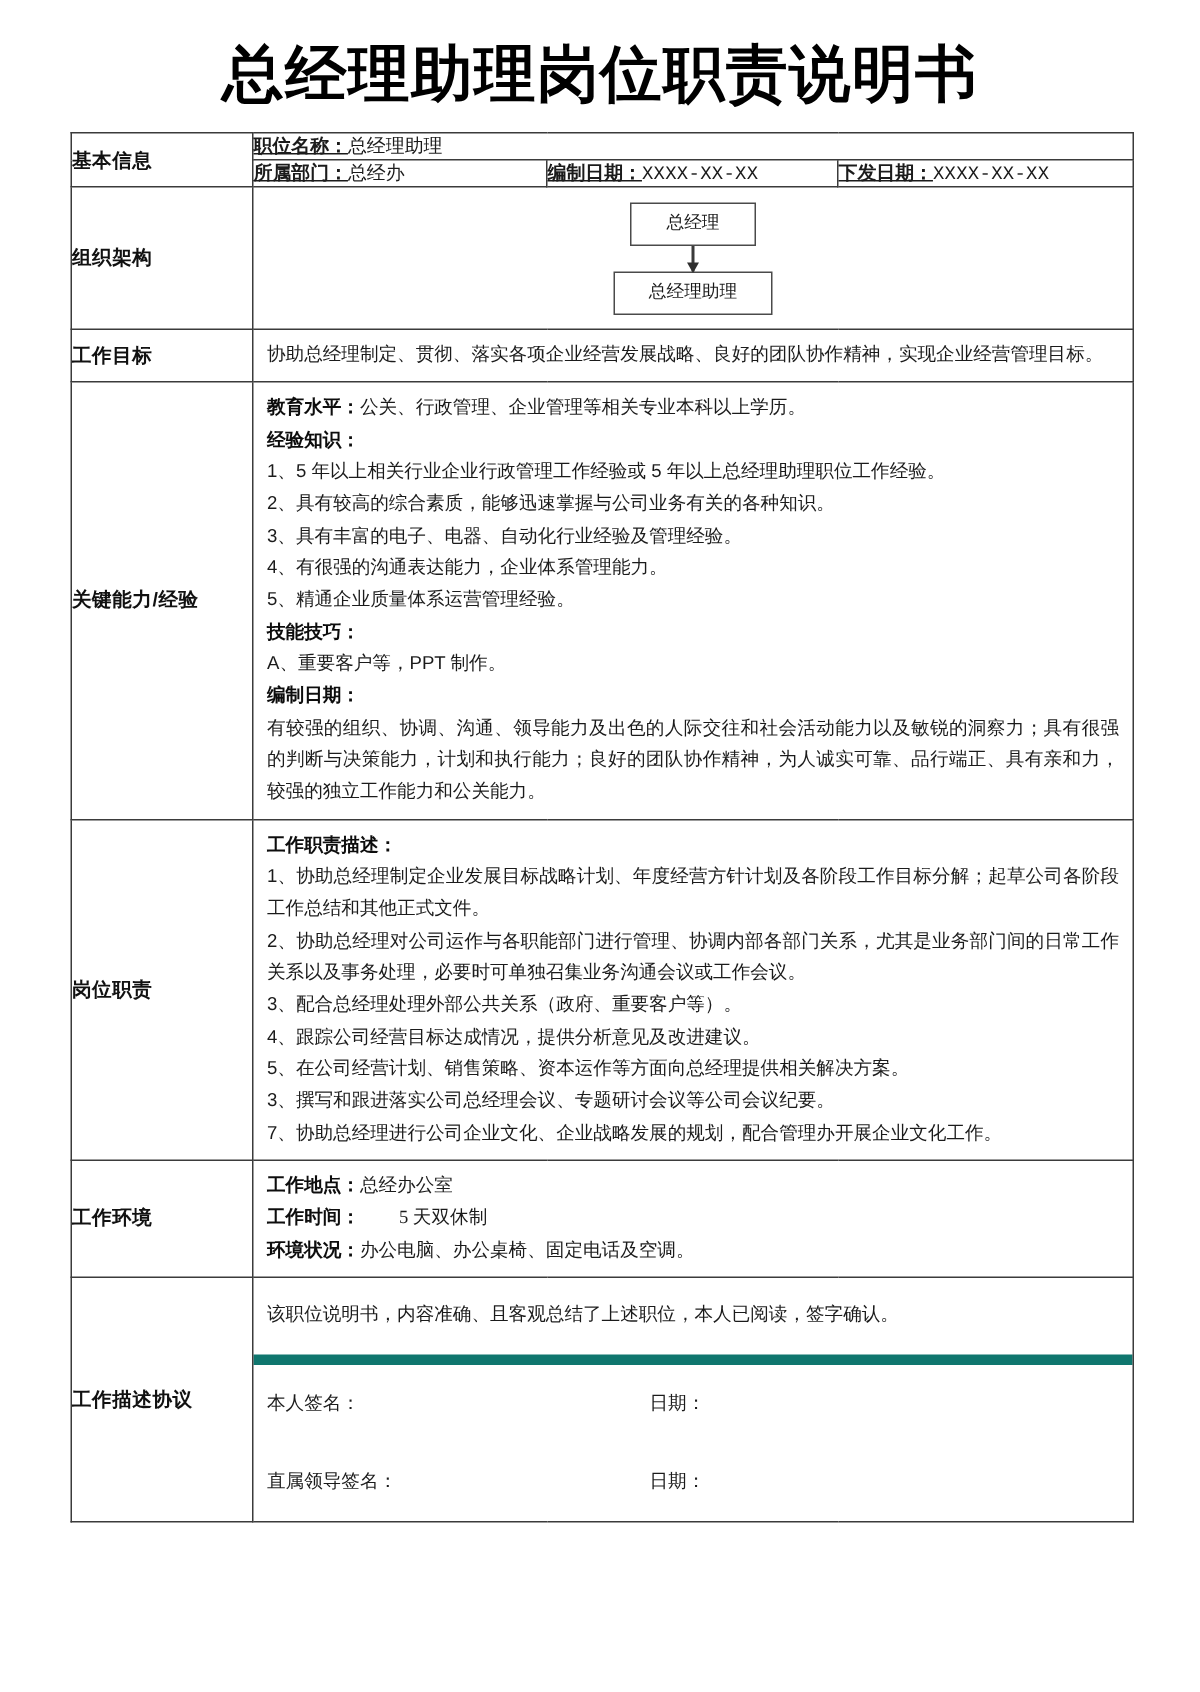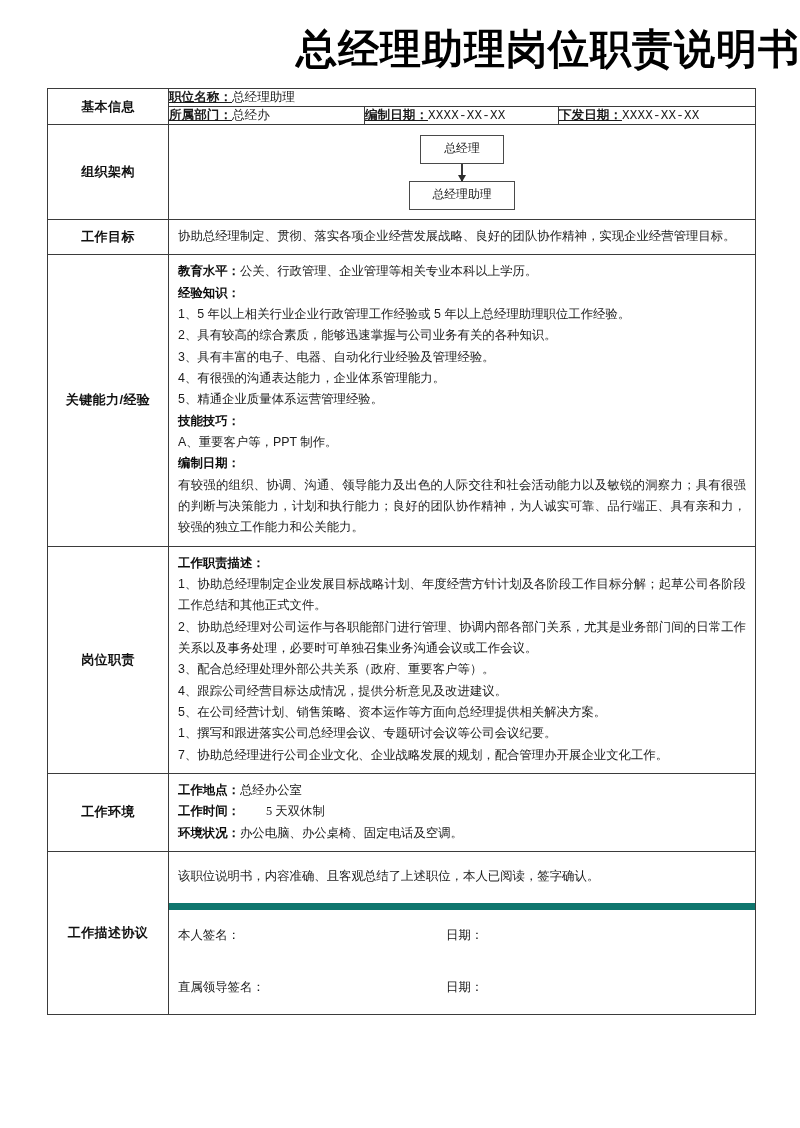--- a/index.html
+++ b/index.html
@@ -22,21 +22,21 @@
     overflow: hidden;
     background: #fff;
   }
 
   
   .doc-title {
     position: absolute;
     left: 0;
     top: 26px;
     width: 800px;
-    text-align: right;
+    text-align: center;
     font-size: 41px;
     line-height: 1.15;
     font-weight: 700;
     letter-spacing: 1px;
     color: #000;
     font-family: "DejaVu Sans", "Liberation Sans", sans-serif;
   }
 
   
   .jd-table {
@@ -54,21 +54,20 @@
     padding: 0;
     vertical-align: middle;
     background: #fff;
   }
   .jd-table td.cell-pad {
     padding: 6px 9px 7px 9px;
     vertical-align: top;
   }
   .label-cell {
     width: 121px;
-    text-align: center;
     font-weight: 700;
     font-size: 13px;
     letter-spacing: 0.4px;
     color: #111;
     padding: 4px 2px;
   }
 
   
   .field-cell {
     padding: 5px 9px 6px 9px;
@@ -163,21 +162,20 @@
     align-items: center;
     height: 52px;
     padding: 0 9px;
     font-size: 12.4px;
   }
   .sign-name {
     width: 255px;
   }
   .sign-date {
     width: 200px;
-    margin-left: 13px;
   }
   .nowrap { white-space: nowrap; }
 </style>
 </head>
 <body>
 
 <div class="page">
 
   <div class="doc-title">总经理助理岗位职责说明书</div>
 
@@ -248,21 +246,21 @@
       <tr>
         <td class="label-cell">岗位职责</td>
         <td colspan="3" class="cell-pad">
           <div class="txt">
             <p class="hd">工作职责描述：</p>
             <p>1、协助总经理制定企业发展目标战略计划、年度经营方针计划及各阶段工作目标分解；起草公司各阶段工作总结和其他正式文件。</p>
             <p>2、协助总经理对公司运作与各职能部门进行管理、协调内部各部门关系，尤其是业务部门间的日常工作关系以及事务处理，必要时可单独召集业务沟通会议或工作会议。</p>
             <p>3、配合总经理处理外部公共关系（政府、重要客户等）。</p>
             <p>4、跟踪公司经营目标达成情况，提供分析意见及改进建议。</p>
             <p>5、在公司经营计划、销售策略、资本运作等方面向总经理提供相关解决方案。</p>
-            <p>1、撰写和跟进落实公司总经理会议、专题研讨会议等公司会议纪要。</p>
+            <p>3、撰写和跟进落实公司总经理会议、专题研讨会议等公司会议纪要。</p>
             <p>7、协助总经理进行公司企业文化、企业战略发展的规划，配合管理办开展企业文化工作。</p>
           </div>
         </td>
       </tr>
 
       <tr>
         <td class="label-cell">工作环境</td>
         <td colspan="3" class="cell-pad">
           <div class="txt">
             <p><span class="hd">工作地点：</span><span>总经办公室</span></p>

